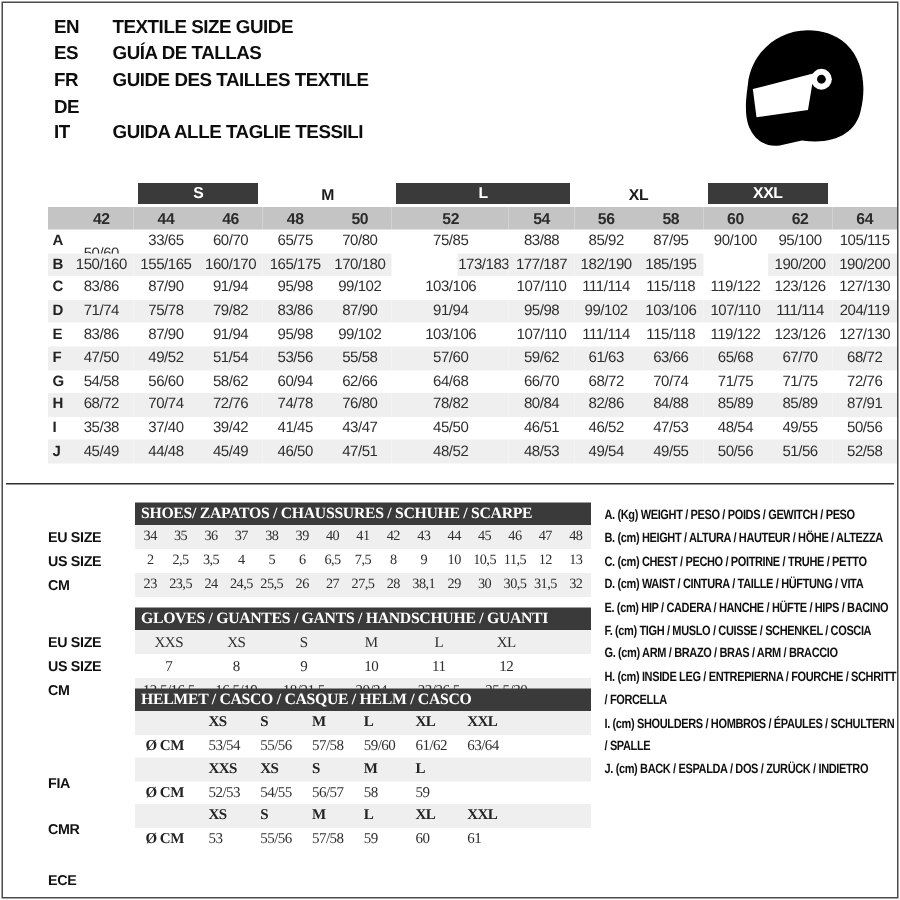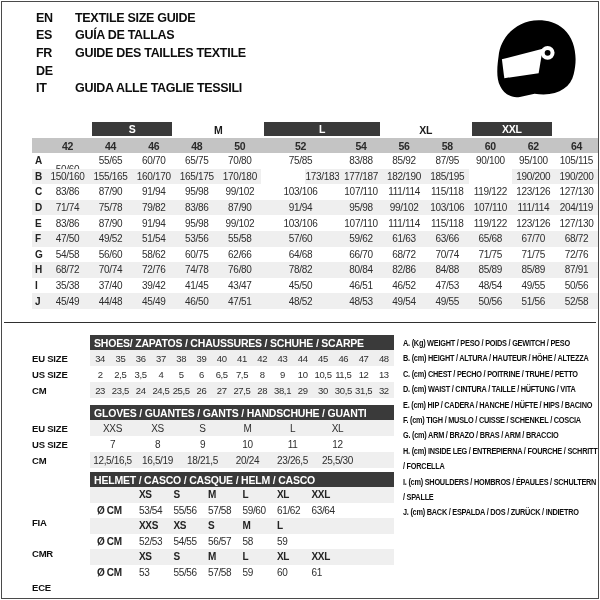--- a/index.html
+++ b/index.html
@@ -23,21 +23,21 @@
   .group-dark{background:#3a3a3a;color:#fff;font-weight:bold;margin:0 3px 2px 3px;font-size:10.5px;}
   .group-plain{font-weight:bold;color:#1c1c1c;font-size:10.5px;}
   .hdr{background:#c4c4c4;font-weight:bold;color:#2b2b2b;font-size:10.5px;}
   .stripe{background:#efefef;}
   .row-label{justify-content:flex-start;padding-left:3px;font-weight:bold;color:#222;}
 
   .divider{position:absolute;left:2px;right:2px;top:320px;border-top:1px solid #2f2f2f;}
 
   
   .side-label{position:absolute;left:30px;width:56px;font-weight:bold;font-size:9.5px;color:#101010;display:flex;align-items:center;letter-spacing:-0.2px;white-space:nowrap;}
-  .btable{position:absolute;left:88px;width:304px;}
+  .btable{position:absolute;left:88px;width:304px;font-family:Liberation Serif, serif;}
   .btitle{height:15px;background:#3a3a3a;color:#fff;font-weight:bold;font-size:10.5px;display:flex;align-items:center;padding-left:4px;letter-spacing:-0.2px;white-space:nowrap;}
   .brow{display:grid;align-items:center;font-size:9.5px;color:#2e2e2e;letter-spacing:-0.35px;}
   .brow .bcell{display:flex;align-items:center;justify-content:center;white-space:nowrap;}
   .shoes-row{grid-template-columns:repeat(15,1fr);height:16px;}
   .gloves-row{grid-template-columns:repeat(6,45px) 1fr;height:16px;font-size:10px;}
   .hm-row{grid-template-columns:47px repeat(6,34.5px) 1fr;height:15.5px;font-size:10px;}
   .hm-row .bcell{justify-content:flex-start;padding-left:2px;}
   .hm-row .bcell.unit{padding-left:7px;font-weight:bold;color:#222;}
   .hm-row .bcell.hm-size{font-weight:bold;color:#242424;}
   .gloves-underline{position:absolute;left:88px;top:470px;width:304px;border-top:1px solid #707070;}
@@ -97,21 +97,21 @@
       <div class="mt-cell hdr" style="grid-area: 2 / 6;">50</div>
       <div class="mt-cell hdr" style="grid-area: 2 / 7;">52</div>
       <div class="mt-cell hdr" style="grid-area: 2 / 8;">54</div>
       <div class="mt-cell hdr" style="grid-area: 2 / 9;">56</div>
       <div class="mt-cell hdr" style="grid-area: 2 / 10;">58</div>
       <div class="mt-cell hdr" style="grid-area: 2 / 11;">60</div>
       <div class="mt-cell hdr" style="grid-area: 2 / 12;">62</div>
       <div class="mt-cell hdr" style="grid-area: 2 / 13;">64</div>
       <div class="mt-cell row-label" style="grid-area: 3 / 1;">A</div>
       <div class="mt-cell " style="grid-area: 3 / 2; margin-top: 16px;">50/60</div>
-      <div class="mt-cell " style="grid-area: 3 / 3;">55/65</div>
+      <div class="mt-cell " style="grid-area: 3 / 3;">33/65</div>
       <div class="mt-cell " style="grid-area: 3 / 4;">60/70</div>
       <div class="mt-cell " style="grid-area: 3 / 5;">65/75</div>
       <div class="mt-cell " style="grid-area: 3 / 6;">70/80</div>
       <div class="mt-cell " style="grid-area: 3 / 7;">75/85</div>
       <div class="mt-cell " style="grid-area: 3 / 8;">83/88</div>
       <div class="mt-cell " style="grid-area: 3 / 9;">85/92</div>
       <div class="mt-cell " style="grid-area: 3 / 10;">87/95</div>
       <div class="mt-cell " style="grid-area: 3 / 11;">90/100</div>
       <div class="mt-cell " style="grid-area: 3 / 12;">95/100</div>
       <div class="mt-cell " style="grid-area: 3 / 13;">105/115</div>
@@ -177,21 +177,21 @@
       <div class="mt-cell stripe" style="grid-area: 8 / 8;">59/62</div>
       <div class="mt-cell stripe" style="grid-area: 8 / 9;">61/63</div>
       <div class="mt-cell stripe" style="grid-area: 8 / 10;">63/66</div>
       <div class="mt-cell stripe" style="grid-area: 8 / 11;">65/68</div>
       <div class="mt-cell stripe" style="grid-area: 8 / 12;">67/70</div>
       <div class="mt-cell stripe" style="grid-area: 8 / 13;">68/72</div>
       <div class="mt-cell row-label" style="grid-area: 9 / 1;">G</div>
       <div class="mt-cell " style="grid-area: 9 / 2;">54/58</div>
       <div class="mt-cell " style="grid-area: 9 / 3;">56/60</div>
       <div class="mt-cell " style="grid-area: 9 / 4;">58/62</div>
-      <div class="mt-cell " style="grid-area: 9 / 5;">60/75</div>
+      <div class="mt-cell " style="grid-area: 9 / 5;">60/94</div>
       <div class="mt-cell " style="grid-area: 9 / 6;">62/66</div>
       <div class="mt-cell " style="grid-area: 9 / 7;">64/68</div>
       <div class="mt-cell " style="grid-area: 9 / 8;">66/70</div>
       <div class="mt-cell " style="grid-area: 9 / 9;">68/72</div>
       <div class="mt-cell " style="grid-area: 9 / 10;">70/74</div>
       <div class="mt-cell " style="grid-area: 9 / 11;">71/75</div>
       <div class="mt-cell " style="grid-area: 9 / 12;">71/75</div>
       <div class="mt-cell " style="grid-area: 9 / 13;">72/76</div>
       <div class="mt-cell row-label stripe" style="grid-area: 10 / 1;">H</div>
       <div class="mt-cell stripe" style="grid-area: 10 / 2;">68/72</div>
@@ -314,21 +314,21 @@
         <div class="bcell">16,5/19</div>
         <div class="bcell">18/21,5</div>
         <div class="bcell">20/24</div>
         <div class="bcell">23/26,5</div>
         <div class="bcell">25,5/30</div>
       </div>
     </div>
 
   <div class="gloves-underline"></div>
 
-  <div class="btable" id="helmet-table" style="top:470px">
+  <div class="btable" id="helmet-table" style="top:457px">
     <div class="btitle">HELMET / CASCO / CASQUE / HELM / CASCO</div>
   <div class="brow hm-row stripe">
         <div class="bcell"></div>
         <div class="bcell hm-size">XS</div>
         <div class="bcell hm-size">S</div>
         <div class="bcell hm-size">M</div>
         <div class="bcell hm-size">L</div>
         <div class="bcell hm-size">XL</div>
         <div class="bcell hm-size">XXL</div>
       </div>

